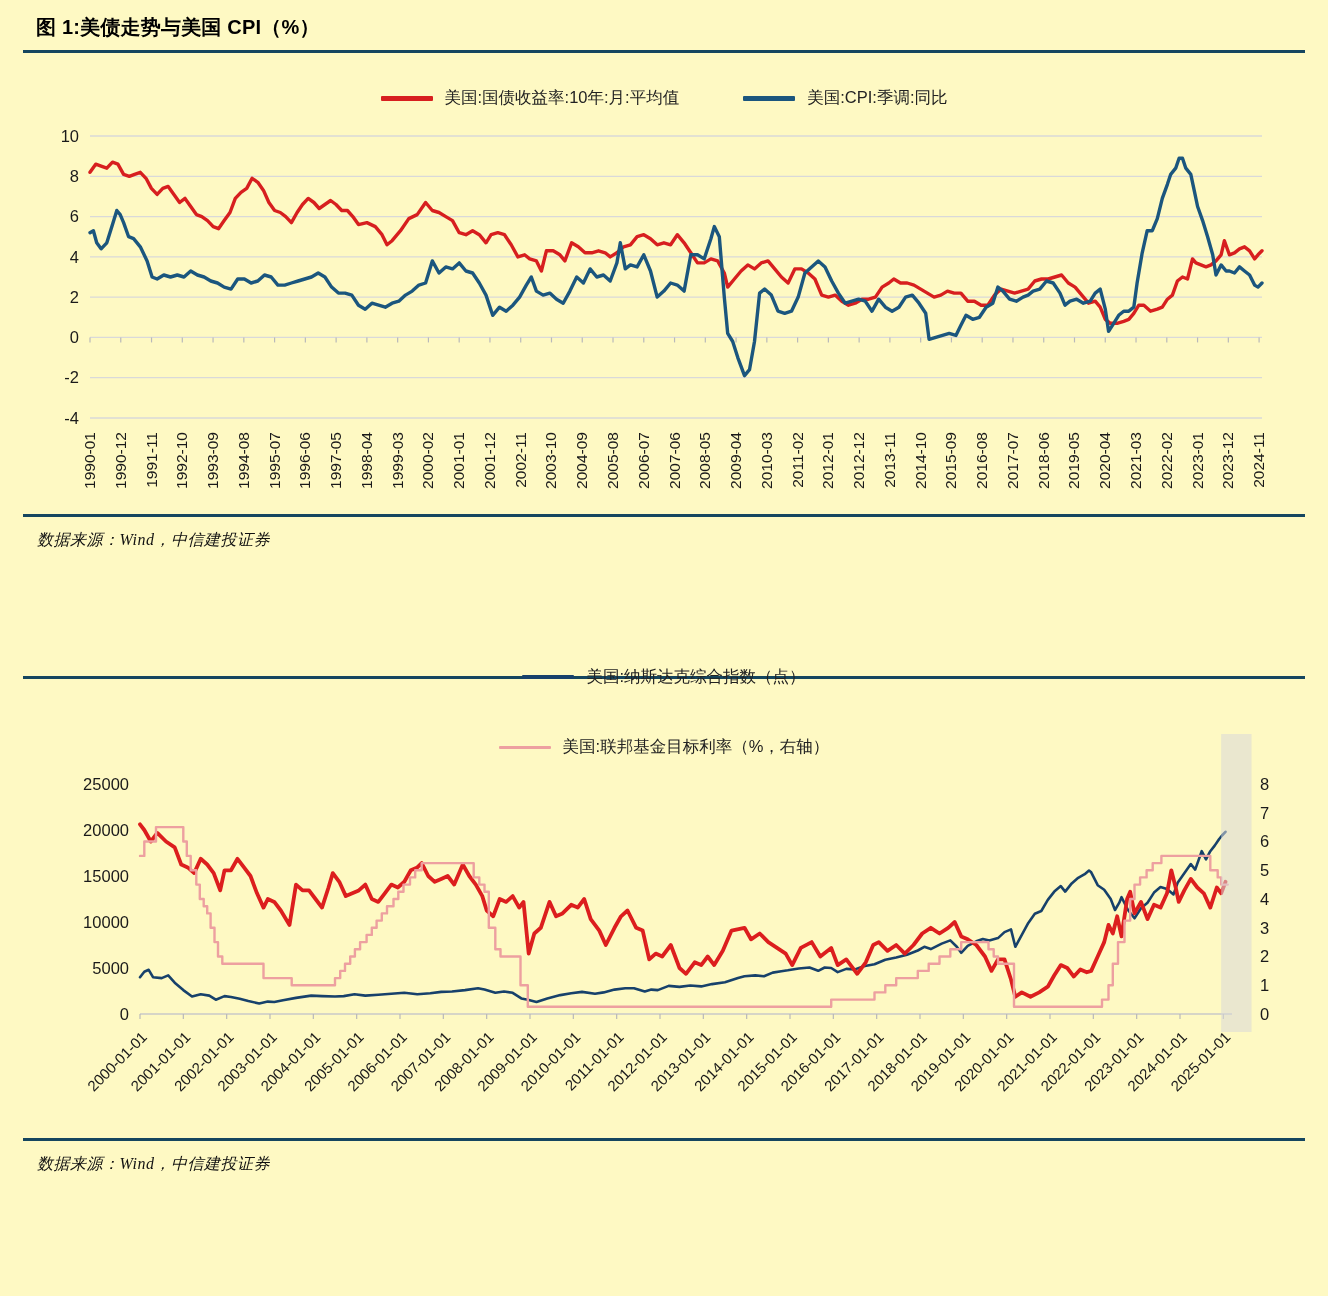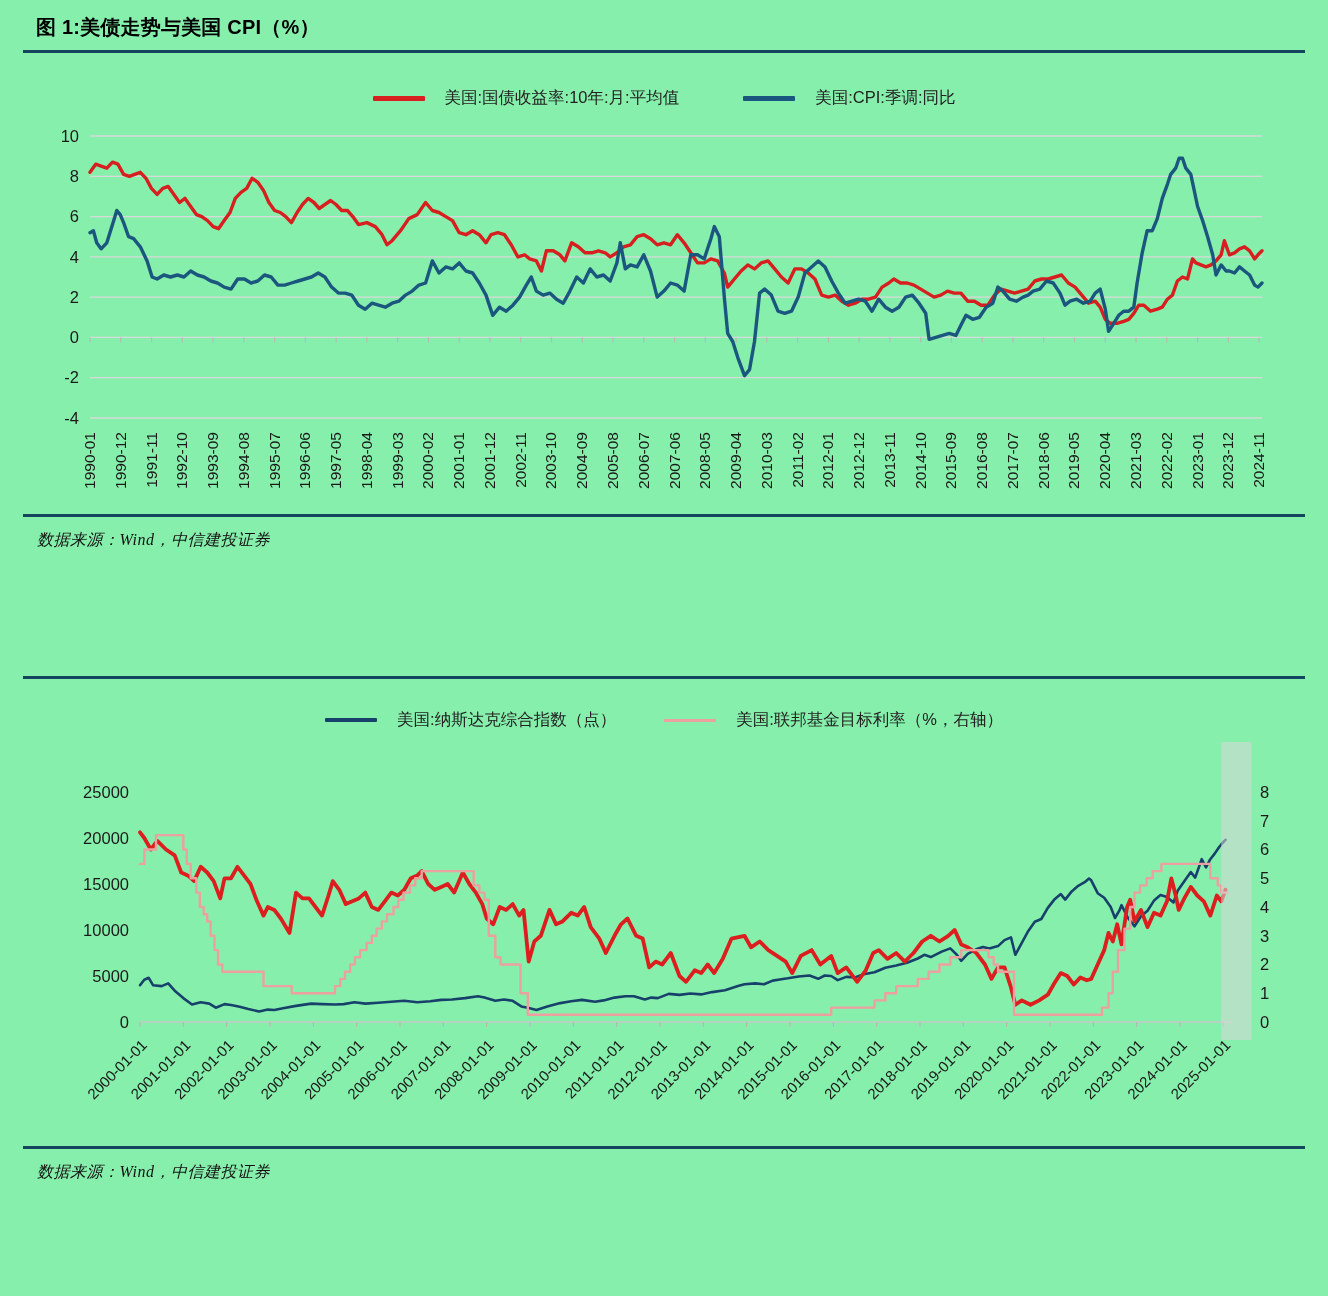--- a/index.html
+++ b/index.html
@@ -1,26 +1,26 @@
 <!DOCTYPE html>
 <html><head>
 <meta charset="utf-8">
 <style>
   html,body{margin:0;padding:0;background:#ffffff;}
-  .page{width:1328px;height:1296px;background:#86efac;position:relative;overflow:hidden;
+  .page{width:1328px;height:1296px;background:#fef9c3;position:relative;overflow:hidden;
         font-family:"Liberation Sans","DejaVu Sans",sans-serif;color:#111;}
   .fig{position:absolute;left:23px;width:1282px;}
   #fig1{top:14px;}
   #fig2{top:676px;}
   .fig-title{font-size:20px;font-weight:bold;color:#000;margin:0 0 9px 0;padding-left:13px;letter-spacing:0.2px;}
   .rule{height:3px;background:#15465f;}
   .legend-row{display:flex;align-items:center;justify-content:center;margin-top:32px;height:26px;}
   #fig1 .legend-row{gap:64px;}
-  #fig2 .legend-row{gap:48px;margin-top:28px;}
-  .legend-item{display:flex;align-items:center;gap:20px;}
+  #fig2 .legend-row{gap:48px;margin-top:20px;flex-direction:column;}
+  .legend-item{display:flex;align-items:center;gap:12px;}
   .legend-swatch{display:inline-block;width:52px;border-radius:1px;}
   .legend-label{font-size:16.5px;color:#222;white-space:nowrap;}
   svg{display:block;margin-top:5px;}
   svg text{font-family:"Liberation Sans","DejaVu Sans",sans-serif;}
   .source{font-family:"Liberation Serif","DejaVu Serif",serif;font-style:italic;
           font-size:16px;color:#111;padding:13px 0 0 14px;letter-spacing:0.5px;}
 </style>
 </head>
 <body>
 

